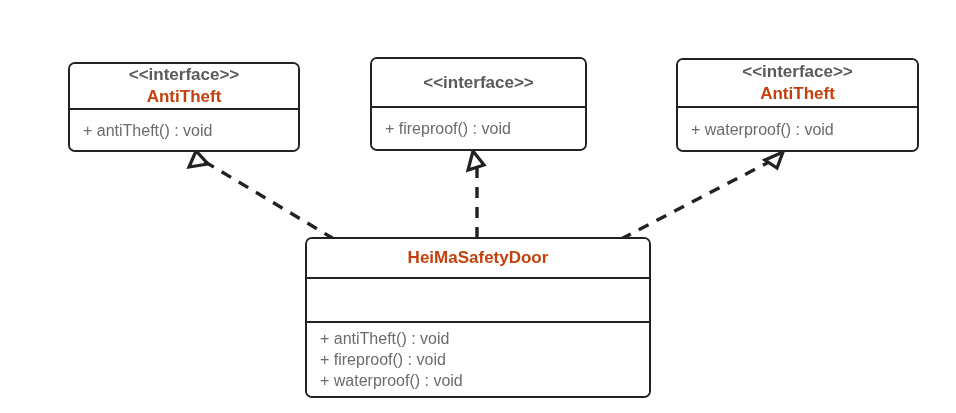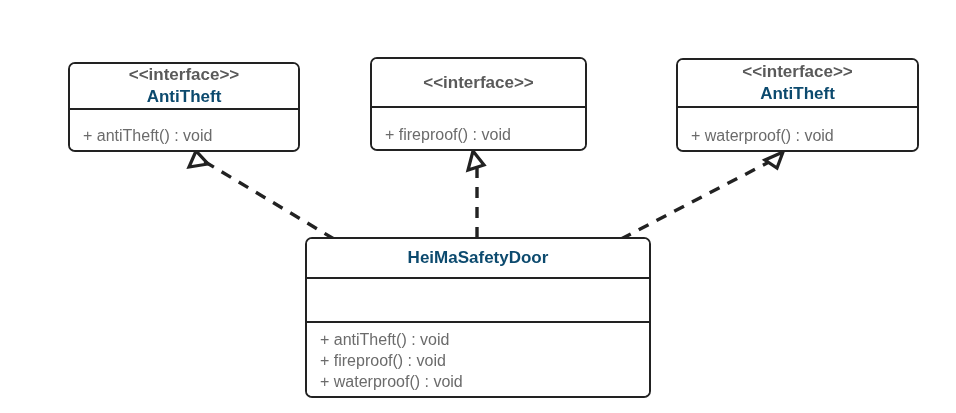--- a/index.html
+++ b/index.html
@@ -65,38 +65,38 @@
     color: #5a5a5a;
     letter-spacing: 0px;
     line-height: 22px;
     white-space: nowrap;
   }
 
   .class-name-line {
     text-align: center;
     font-size: 17px;
     font-weight: bold;
-    color: #0c4a6e;
+    color: #c2410c;
     line-height: 22px;
     white-space: nowrap;
   }
 
   
   .member-row {
     font-size: 16px;
     color: #6b6b6b;
     line-height: 21px;
     padding-left: 13px;
     white-space: nowrap;
   }
 
   .members-compartment {
     padding-top: 4px;
     padding-bottom: 4px;
-    justify-content: flex-end;
+    justify-content: center;
   }
 
   .empty-compartment {
     
   }
 
   
   #box-antitheft   { left: 68px;  top: 62px;  width: 232px; height: 90px; }
   #box-antitheft   .c-head { height: 46px; }
   #box-antitheft   .c-ops  { height: 40px; }

